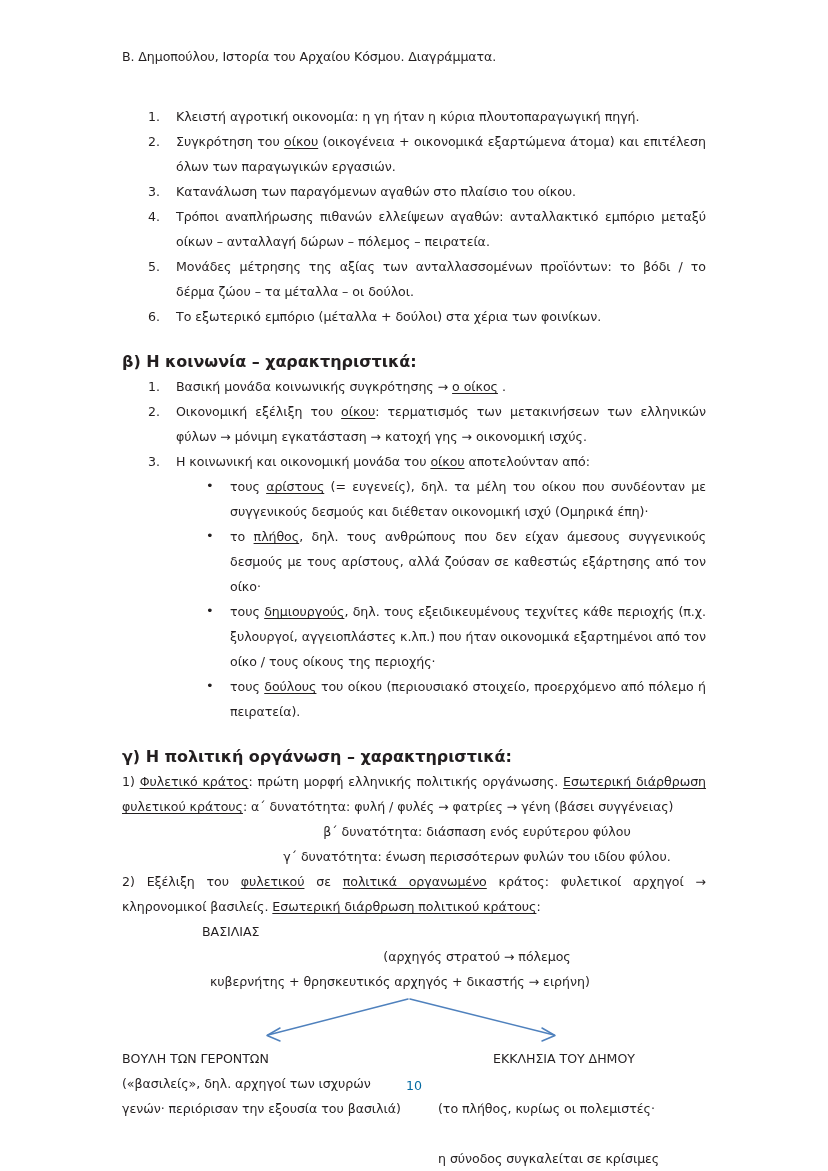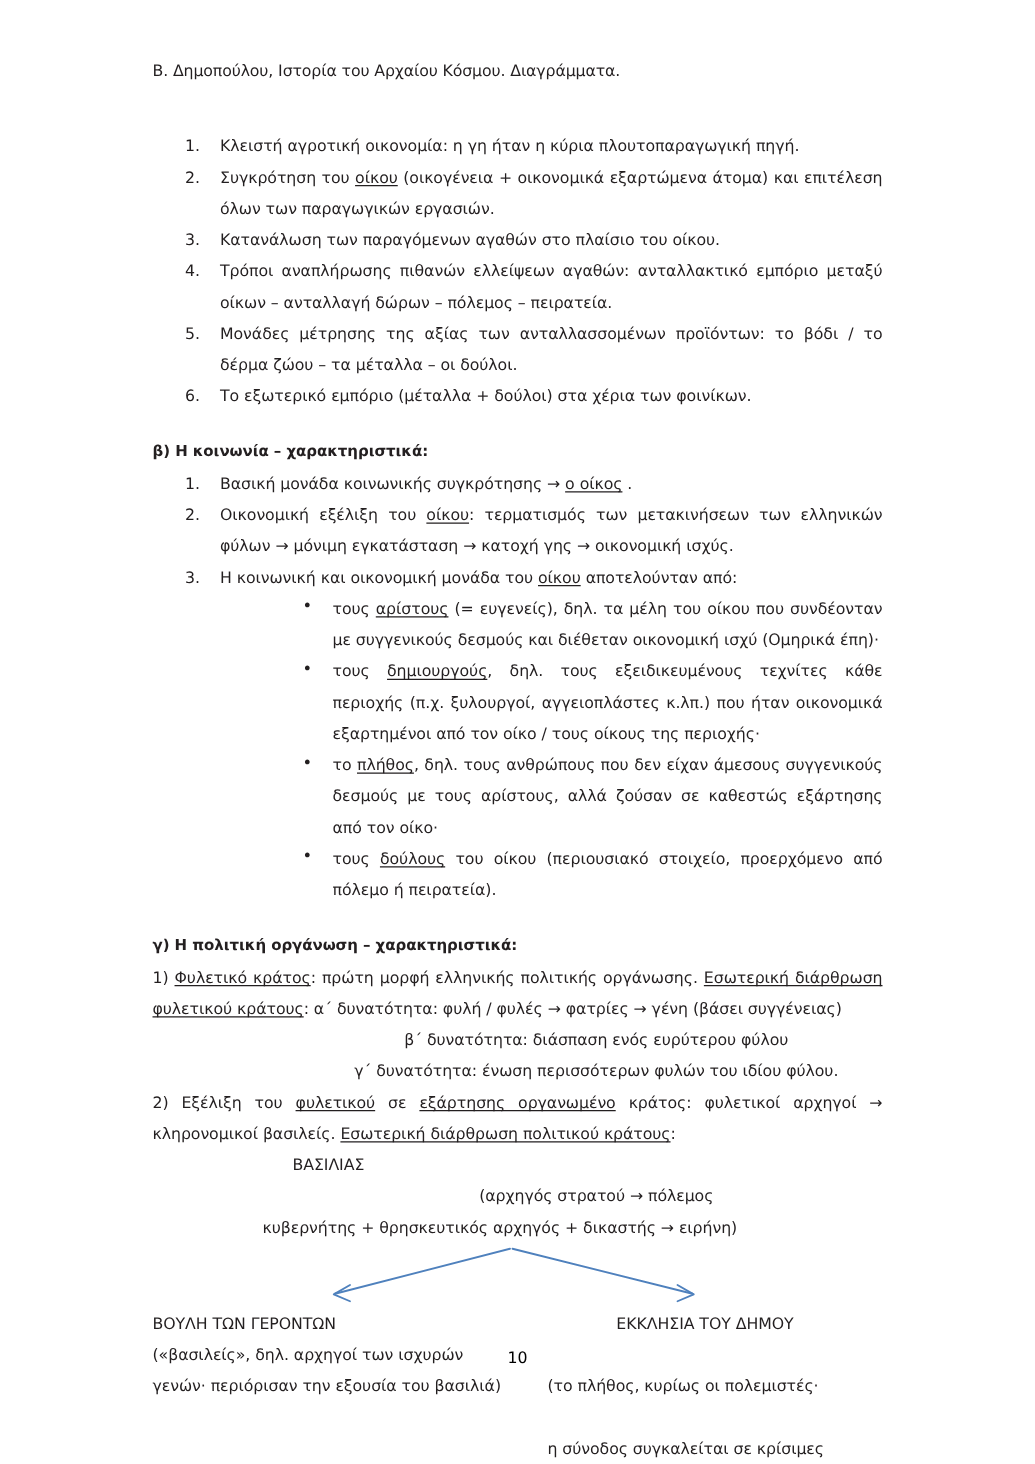--- a/index.html
+++ b/index.html
@@ -44,21 +44,21 @@
     line-height: 25px;
     margin: 0;
     text-align: justify;
     letter-spacing: -0.05px;
   }
   .u {
     text-decoration: underline;
     text-underline-offset: 2px;
   }
   .sec-head {
-    font-size: 12px;
+    font-size: 16px;
     line-height: 25px;
     font-weight: bold;
     margin: 0;
     letter-spacing: -0.05px;
   }
 
   
   ol.num {
     margin: 0;
     padding: 0 0 0 54px;
@@ -89,39 +89,38 @@
     margin: 0;
     padding: 0 0 0 108px;
     list-style: none;
   }
   ul.bul > li {
     position: relative;
     font-size: 12.6px;
     line-height: 25px;
     text-align: justify;
     letter-spacing: -0.05px;
-    margin-left: 36px;
   }
   ul.bul > li::before {
     content: "\2022";
     position: absolute;
     left: -24px;
     top: -1px;
     font-size: 13px;
   }
   .gap-md { height: 20px; }
   .gap-lg { height: 26px; }
 
   
   .king-block {
     font-size: 12.6px;
     line-height: 25px;
     letter-spacing: -0.05px;
   }
-  .king-line-1 { margin-left: 112px; }
+  .king-line-1 { margin-left: 80px; }
   .king-line-2 { margin-left: 126px; text-align: center; }
   .king-line-3 { margin-left: 88px; }
 
   
   .arrow-wrap {
     position: relative;
     height: 52px;
     width: 584px;
   }
   .arrow-svg {
@@ -153,21 +152,21 @@
   .col-right .ln { padding-left: 16px; margin-top: 25px; }
   .col-right .ln-last { text-align: left; }
 
   .pagenum {
     position: absolute;
     left: 0;
     top: 1078px;
     width: 828px;
     text-align: center;
     font-size: 12.6px;
-    color: #000000;
+    color: #0369a1;
   }
 </style>
 </head>
 <body>
 
 <div class="page">
   <div class="content">
 
     <div class="hdr">Β. Δημοπούλου, Ιστορία του Αρχαίου Κόσμου. Διαγράμματα.</div>
 
@@ -185,37 +184,37 @@
     <div class="sec-head">β) Η κοινωνία – χαρακτηριστικά:</div>
 
     <ol class="num">
       <li><span>Βασική μονάδα κοινωνικής συγκρότησης → </span><span class="u">ο οίκος</span><span> .</span></li>
       <li><span>Οικονομική εξέλιξη του </span><span class="u">οίκου</span><span>: τερματισμός των μετακινήσεων των ελληνικών φύλων → μόνιμη εγκατάσταση → κατοχή γης → οικονομική ισχύς.</span></li>
       <li><span>Η κοινωνική και οικονομική μονάδα του </span><span class="u">οίκου</span><span> αποτελούνταν από:</span></li>
     </ol>
 
     <ul class="bul">
       <li><span>τους </span><span class="u">αρίστους</span><span> (= ευγενείς), δηλ. τα μέλη του οίκου που συνδέονταν με συγγενικούς δεσμούς και διέθεταν οικονομική ισχύ (Ομηρικά έπη)·</span></li>
+      <li><span>το </span><span class="u">πλήθος</span><span>, δηλ. τους ανθρώπους που δεν είχαν άμεσους συγγενικούς δεσμούς με τους αρίστους, αλλά ζούσαν σε καθεστώς εξάρτησης από τον οίκο·</span></li>
       <li><span>τους </span><span class="u">δημιουργούς</span><span>, δηλ. τους εξειδικευμένους τεχνίτες κάθε περιοχής (π.χ. ξυλουργοί, αγγειοπλάστες κ.λπ.) που ήταν οικονομικά εξαρτημένοι από τον οίκο / τους οίκους της περιοχής·</span></li>
-      <li><span>το </span><span class="u">πλήθος</span><span>, δηλ. τους ανθρώπους που δεν είχαν άμεσους συγγενικούς δεσμούς με τους αρίστους, αλλά ζούσαν σε καθεστώς εξάρτησης από τον οίκο·</span></li>
       <li><span>τους </span><span class="u">δούλους</span><span> του οίκου (περιουσιακό στοιχείο, προερχόμενο από πόλεμο ή πειρατεία).</span></li>
     </ul>
 
     <div class="gap-md"></div>
 
     <div class="sec-head">γ) Η πολιτική οργάνωση – χαρακτηριστικά:</div>
 
     <div class="para"><span>1) </span><span class="u">Φυλετικό κράτος</span><span>: πρώτη μορφή ελληνικής πολιτικής οργάνωσης. </span><span class="u">Εσωτερική διάρθρωση φυλετικού κράτους</span><span>: α΄ δυνατότητα: φυλή / φυλές → φατρίες → γένη (βάσει συγγένειας)</span></div>
 
     <div class="king-block">
       <div class="king-line-2">β΄ δυνατότητα:  διάσπαση ενός ευρύτερου φύλου</div>
       <div class="king-line-2">γ΄ δυνατότητα: ένωση περισσότερων φυλών του ιδίου φύλου.</div>
     </div>
 
-    <div class="para"><span>2) </span><span>Εξέλιξη του </span><span class="u">φυλετικού</span><span> σε </span><span class="u">εξάρτησης οργανωμένο</span><span> κράτος: φυλετικοί αρχηγοί → κληρονομικοί βασιλείς. </span><span class="u">Εσωτερική διάρθρωση πολιτικού κράτους</span><span>:</span></div>
+    <div class="para"><span>2) </span><span>Εξέλιξη του </span><span class="u">φυλετικού</span><span> σε </span><span class="u">πολιτικά οργανωμένο</span><span> κράτος: φυλετικοί αρχηγοί → κληρονομικοί βασιλείς. </span><span class="u">Εσωτερική διάρθρωση πολιτικού κράτους</span><span>:</span></div>
 
     <div class="king-block">
       <div class="king-line-1">ΒΑΣΙΛΙΑΣ</div>
       <div class="king-line-2">(αρχηγός στρατού → πόλεμος</div>
       <div class="king-line-3">κυβερνήτης + θρησκευτικός αρχηγός + δικαστής → ειρήνη)</div>
     </div>
 
     <div class="arrow-wrap">
       <svg class="arrow-svg" width="584" height="52" viewBox="0 0 584 52">
         <g fill="none" stroke="#4f81bd" stroke-width="1.5" stroke-linecap="round" stroke-linejoin="round">

